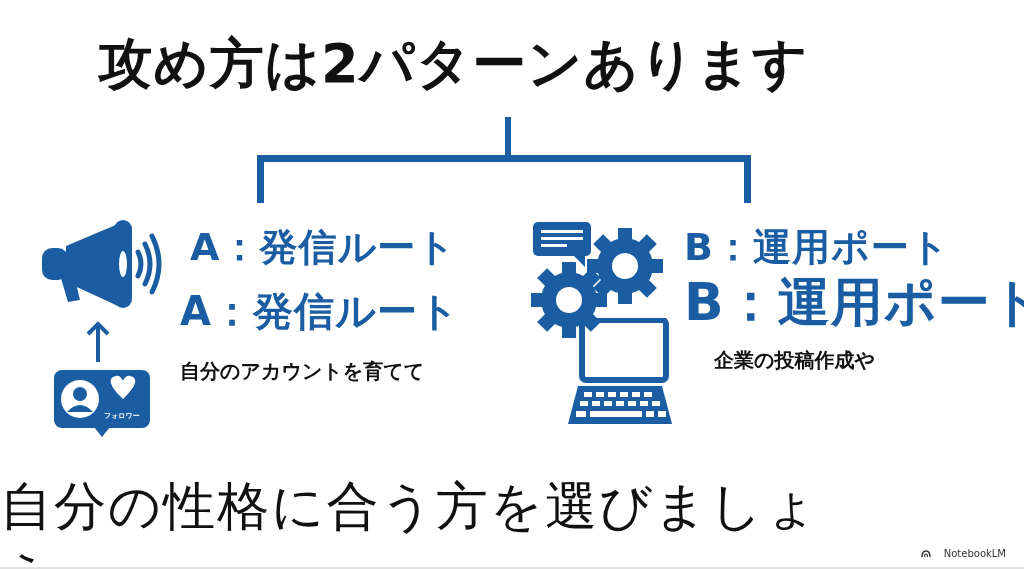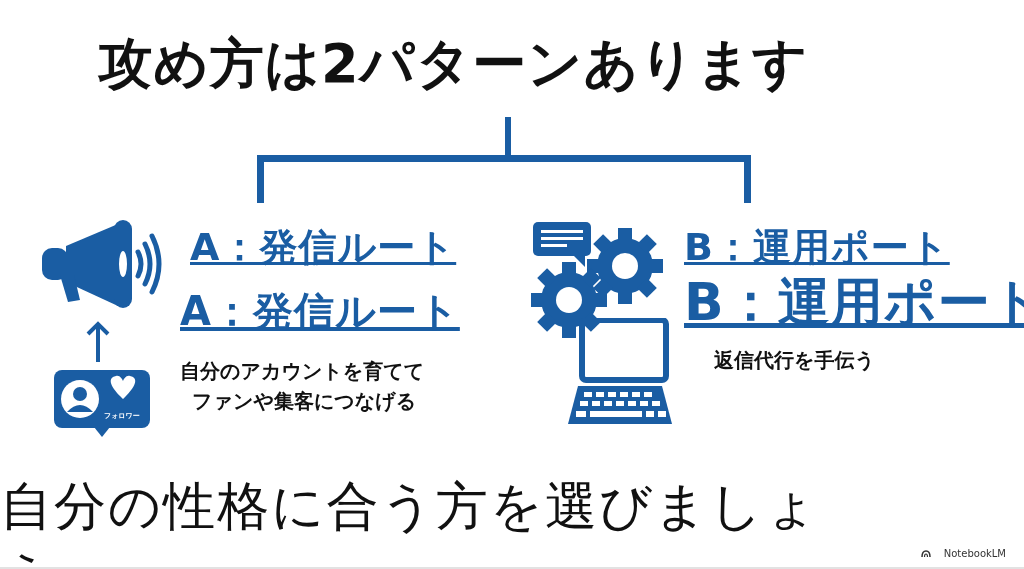--- a/index.html
+++ b/index.html
@@ -1,21 +1,21 @@
 <!DOCTYPE html>
 <html><head>
 <meta charset="utf-8">
 <style>
   html, body { margin:0; padding:0; }
   body { width:1024px; height:569px; background:#ffffff; position:relative; overflow:hidden;
          font-family:"DejaVu Sans", "Liberation Sans", sans-serif; }
   .title { position:absolute; left:0; width:907px; top:28px; text-align:center;
            font-size:54px; font-weight:bold; color:#111; letter-spacing:1px; }
   .bracket-v { position:absolute; background:#1a5da3; }
-  .heading { position:absolute; font-size:38px; font-weight:bold; color:#1a5da3; white-space:nowrap; letter-spacing:1px;text-decoration:underline; }
+  .heading { position:absolute; font-size:38px; font-weight:bold; color:#1a5da3; white-space:nowrap; letter-spacing:1px; }
   .desc { position:absolute; font-size:20px; font-weight:bold; color:#111; line-height:30px; white-space:nowrap; }
   .bottom { position:absolute; left:0; width:922px; top:472px; 
             font-size:52px; font-weight:normal; color:#111; letter-spacing:2px; }
   .brand { position:absolute; right:18px; top:548px; font-size:10px; color:#333; display:flex; align-items:center; gap:13px; }
   .bottom-bar { position:absolute; left:0; bottom:0; width:1024px; height:2px; background:#e2e2e2; }
   .icon { position:absolute; }
   .follower-label { font-size:7px; fill:#fff; font-weight:bold; }
 </style>
 </head>
 <body>
@@ -52,21 +52,20 @@
   <circle cx="26" cy="24" r="7" fill="#1a5da3"></circle>
   <path d="M13 42 Q26 28 39 42 Z" fill="#1a5da3"></path>
   <path d="M66 26 C58 18 52 8 62 6 C66 5 68 9 69 11 C70 9 72 5 76 6 C86 8 80 18 72 26 L69 29 Z" fill="#fff"></path>
   <text x="50" y="48" class="follower-label">フォロワー</text>
 </svg>
 
 <div class="heading" style="left:190px; top:222px;">A：発信ルート</div>
 <div class="heading" style="left:180px; top:284px; font-size:40px;">A：発信ルート</div>
 <div class="desc" style="left:180px; top:356px;">
   <div>自分のアカウントを育てて</div>
-  <div style="padding-left:12px;">ファンや集客につなげる</div>
 </div>
 
 <svg class="icon" style="left:533px; top:222px;" width="62" height="46" viewBox="0 0 62 46">
   <rect x="0" y="0" width="58" height="34" rx="5" fill="#1a5da3"></rect>
   <polygon points="40,33 52,33 52,45" fill="#1a5da3"></polygon>
   <rect x="8" y="8" width="42" height="3" fill="#fff"></rect>
   <rect x="8" y="15" width="42" height="3" fill="#fff"></rect>
   <rect x="8" y="22" width="26" height="3" fill="#fff"></rect>
 </svg>
 
@@ -117,21 +116,21 @@
     <rect x="8" y="93" width="10" height="6"></rect>
       <rect x="22" y="93" width="52" height="6"></rect>
       <rect x="78" y="93" width="8" height="6"></rect>
       <rect x="90" y="93" width="8" height="6"></rect>
   </g>
 </svg>
 
 <div class="heading" style="left:684px; top:222px;">B：運用ポート</div>
 <div class="heading" style="left:684px; top:268px; font-size:52px;">B：運用ポート</div>
 <div class="desc" style="left:714px; top:345px;">
-  <div>返信代行を手伝う</div>
+  <div>企業の投稿作成や</div>
 </div>
 
 <div class="bottom">自分の性格に合う方を選びましょう。</div>
 
 <div class="brand">
   <svg width="10" height="8" viewBox="0 0 10 8">
     <path d="M1 7 Q1 1 5 1 Q9 1 9 7" stroke="#333" stroke-width="1.5" fill="none"></path>
     <path d="M3.5 7 Q3.5 4 5 4 Q6.5 4 6.5 7" stroke="#333" stroke-width="1.2" fill="none"></path>
   </svg>
   <span>NotebookLM</span>

